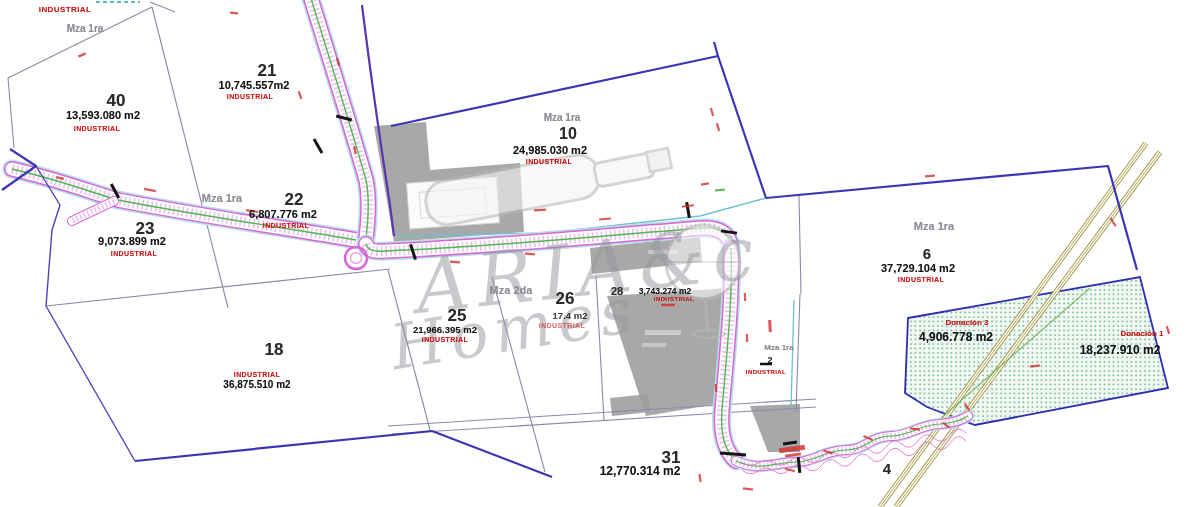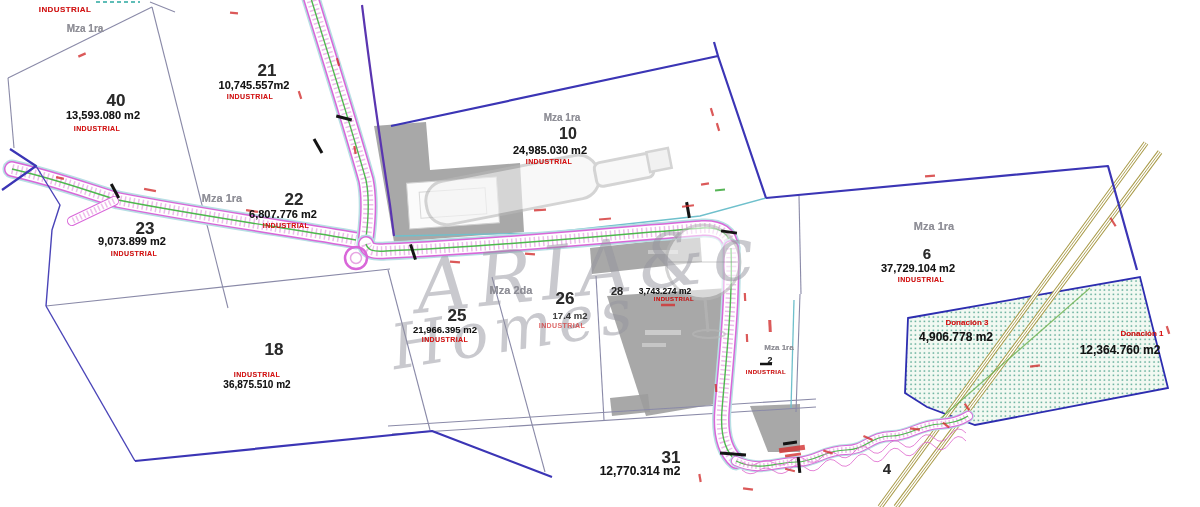--- a/index.html
+++ b/index.html
@@ -278,20 +278,20 @@
 
   <div class="lbl blk" style="left:920px;top:221px;">Mza 1ra</div>
   <div class="lbl num num-md" style="left:927px;top:246px;">6</div>
   <div class="lbl area" style="left:918px;top:263px;">37,729.104 m2</div>
   <div class="lbl zon" style="left:921px;top:276px;">INDUSTRIAL</div>
 
   <div class="lbl don-lbl" style="left:967px;top:319px;">Donación 3</div>
   <div class="lbl area area-lg" style="left:956px;top:331px;">4,906.778 m2</div>
 
   <div class="lbl don-lbl" style="left:1142px;top:330px;">Donación 1</div>
-  <div class="lbl area area-lg" style="left:1120px;top:344px;">12,364.760 m2</div>
+  <div class="lbl area area-lg" style="left:1120px;top:344px;">18,237.910 m2</div>
 
   <div class="lbl num" style="left:671px;top:449px;">31</div>
   <div class="lbl area area-lg" style="left:640px;top:465px;">12,770.314 m2</div>
 
   <div class="lbl num num-md" style="left:887px;top:461px;">4</div>
 
 </div>
 
 </body></html>

